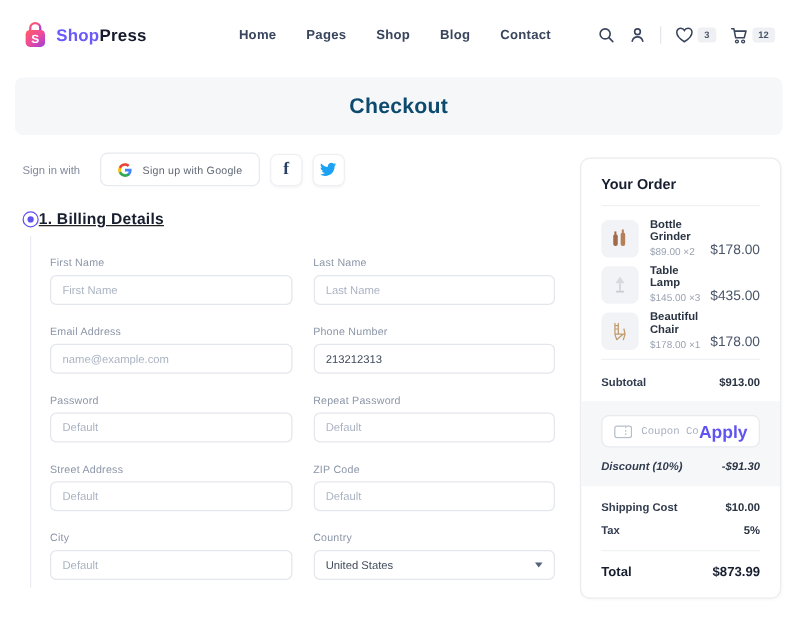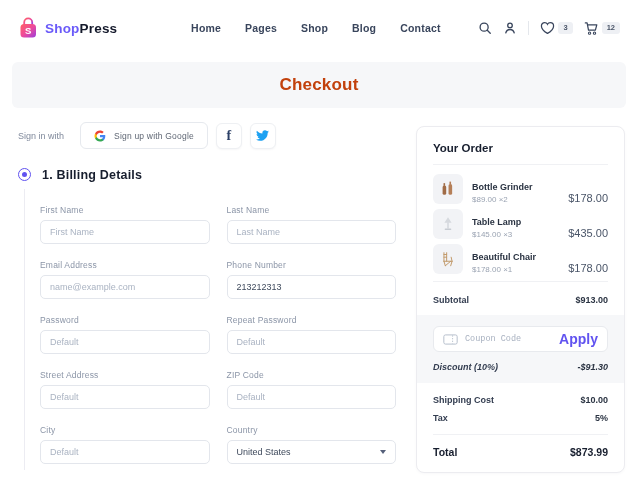--- a/index.html
+++ b/index.html
@@ -16,52 +16,52 @@
   .nav { display:flex; gap:24px; margin-left:36px; }
   .nav span { font-size:10.5px; font-weight:700; color:#39455c; letter-spacing:.2px; cursor:pointer; }
   .hicons { display:flex; align-items:center; gap:11px; }
   .hicons svg { display:block; cursor:pointer; }
   .vdiv { width:1px; height:14px; background:#e4e7ec; }
   .icon-badge { display:flex; align-items:center; gap:3px; }
   .badge { background:#eef0f4; color:#4a5568; font-size:7.5px; font-weight:600; border-radius:3px; padding:2px 5px; line-height:1; }
 
   
   .banner { margin:6px 12px 0 12px; height:46px; background:#f6f7f9; border-radius:6px; display:flex; align-items:center; justify-content:center; }
-  .banner h1 { font-size:17px; font-weight:700; color:#c2410c; letter-spacing:.2px;text-align:right; }
+  .banner h1 { font-size:17px; font-weight:700; color:#0c4a6e; letter-spacing:.2px;text-align:right; }
 
   
   .main { display:flex; padding:0 13px 0 18px; align-items:flex-start; }
   .left { flex:1; min-width:0; }
 
   
   .signin { display:flex; align-items:center; margin-top:14px; height:27px; }
   .signin-label { font-size:9px; color:#808a9c; margin-right:16px; }
   .gbtn { display:flex; align-items:center; gap:8px; height:27px; padding:0 13px; background:#fff; border:1px solid #e6e9ee; border-radius:6px; cursor:pointer; }
   .gbtn span { font-size:8.5px; color:#5f6774; letter-spacing:.2px; }
   .sq-btn { width:26px; height:26px; border:1px solid #eef0f3; border-radius:6px; background:#fff; display:flex; align-items:center; justify-content:center; margin-left:8px; cursor:pointer; box-shadow:0 1px 2px rgba(20,30,60,.04); }
   .fb-f { font-family:"Liberation Serif", serif; font-weight:700; font-size:14px; color:#2b3f66; line-height:1; }
 
   
-  .bill-head { display:flex; align-items:flex-start; gap:11px; margin-top:19px; }
+  .bill-head { display:flex; align-items:flex-end; margin-top:19px;text-decoration:underline; }
   .radio { width:13px; height:13px; border:1.5px solid #6153f0; border-radius:50%; display:flex; align-items:center; justify-content:center; cursor:pointer; flex:0 0 auto; }
   .radio i { width:5px; height:5px; background:#6153f0; border-radius:50%; }
   .bill-title { font-size:12.5px; font-weight:700; color:#171e2e; letter-spacing:.2px; }
 
   .form-wrap { position:relative; margin-top:23px; }
   .stepline { position:absolute; left:6px; top:-16px; bottom:10px; width:1px; background:#ececf2; }
   .form-grid { margin-left:22px; display:grid; grid-template-columns:1fr 1fr; column-gap:17px; }
   .field { margin-bottom:16px; }
   .field label { display:block; font-size:8.5px; color:#8b95a7; margin-bottom:5px; letter-spacing:.2px; }
   .field input { width:100%; height:24px; border:1px solid #e3e6ec; border-radius:5px; padding:0 9px; font-size:9px; color:#3f4a5c; font-family:"Liberation Sans", sans-serif; outline:none; background:#fff; }
   .field input::placeholder { color:#aab3c2; }
   .select { width:100%; height:24px; border:1px solid #e3e6ec; border-radius:5px; padding:0 9px; font-size:9px; color:#3f4a5c; display:flex; align-items:center; justify-content:space-between; cursor:pointer; background:#fff; }
   .caret { width:0; height:0; border-left:3.5px solid transparent; border-right:3.5px solid transparent; border-top:4px solid #55607a; }
 
   
-  .order-card { width:209px; margin-left:20px; margin-top:18px; background:#fff; border:1px solid #ececf0; border-radius:8px; padding:15px 16px 14px 16px; box-shadow:0 1px 3px rgba(20,30,60,.03); }
+  .order-card { width:161px; margin-left:20px; margin-top:18px; background:#fff; border:1px solid #ececf0; border-radius:8px; padding:15px 16px 14px 16px; box-shadow:0 1px 3px rgba(20,30,60,.03); }
   .order-title { font-size:11.5px; font-weight:700; color:#171e2e; padding-bottom:10px; border-bottom:1px solid #f0f1f4; }
   .items { padding-top:9px; }
   .item { display:flex; align-items:flex-end; margin-bottom:5px; }
   .thumb { width:30px; height:30px; background:#f2f3f6; border-radius:6px; display:flex; align-items:center; justify-content:center; flex:0 0 auto; }
   .item-info { flex:1; margin-left:9px; }
   .item-name { font-size:9px; font-weight:700; color:#2a3342; margin-bottom:3px; }
   .item-unit { font-size:8px; color:#9aa3b2; }
   .item-total { font-size:11px; color:#4a5568; }
   .sep { height:1px; background:#f0f1f4; margin:7px 0; }
   .row { display:flex; align-items:center; justify-content:space-between; }

